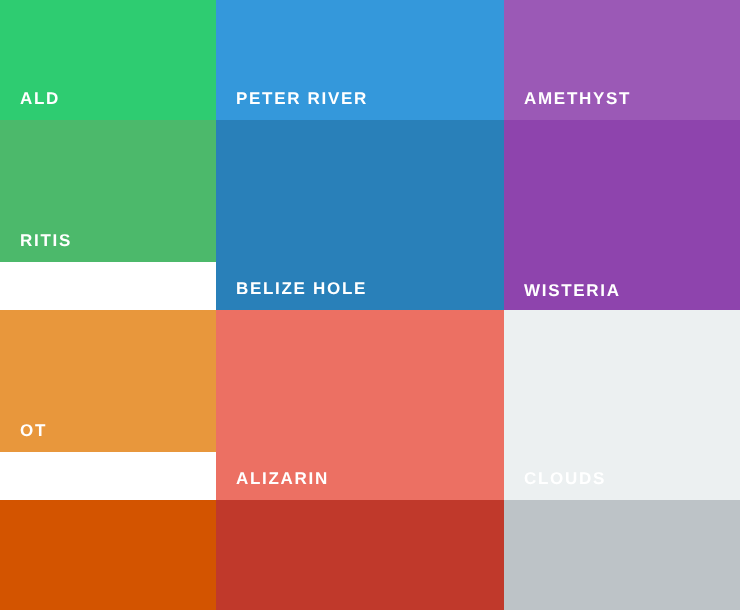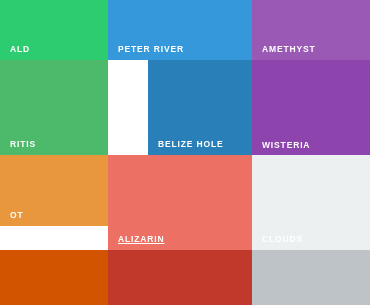--- a/index.html
+++ b/index.html
@@ -48,34 +48,34 @@
 <div id="palette-grid">
     <div class="swatch" style="left: 0px; top: 0px; width: 108px; height: 60px; background-color: rgb(46, 204, 113);">
       <span class="swatch-label" style="color: rgb(255, 255, 255);">ALD</span>
     </div>
     <div class="swatch" style="left: 108px; top: 0px; width: 144px; height: 60px; background-color: rgb(52, 152, 219);">
       <span class="swatch-label" style="color: rgb(255, 255, 255);">PETER RIVER</span>
     </div>
     <div class="swatch" style="left: 252px; top: 0px; width: 128px; height: 60px; background-color: rgb(155, 89, 182);">
       <span class="swatch-label" style="color: rgb(255, 255, 255);">AMETHYST</span>
     </div>
-    <div class="swatch" style="left: 0px; top: 60px; width: 108px; height: 95px; background-color: rgb(76, 185, 107);">
+    <div class="swatch" style="left: 0px; top: 60px; width: 108px; height: 71px; background-color: rgb(76, 185, 107);">
       <span class="swatch-label" style="color: rgb(255, 255, 255);">RITIS</span>
     </div>
-    <div class="swatch" style="left: 108px; top: 60px; width: 144px; height: 95px; background-color: rgb(41, 128, 185); margin-left: 40px;">
+    <div class="swatch" style="left: 108px; top: 60px; width: 144px; height: 95px; background-color: rgb(41, 128, 185);">
       <span class="swatch-label" style="color: rgb(255, 255, 255);">BELIZE HOLE</span>
     </div>
     <div class="swatch" style="left: 252px; top: 60px; width: 118px; height: 96px; background-color: rgb(142, 68, 173);">
       <span class="swatch-label" style="color: rgb(255, 255, 255);">WISTERIA</span>
     </div>
     <div class="swatch" style="left: 0px; top: 155px; width: 108px; height: 71px; background-color: rgb(232, 151, 60);">
       <span class="swatch-label" style="color: rgb(255, 255, 255);">OT</span>
     </div>
     <div class="swatch" style="left: 108px; top: 155px; width: 144px; height: 95px; background-color: rgb(236, 112, 99);">
-      <span class="swatch-label" style="color: rgb(255, 255, 255); text-decoration: underline;">ALIZARIN</span>
+      <span class="swatch-label" style="color: rgb(255, 255, 255);">ALIZARIN</span>
     </div>
     <div class="swatch" style="left: 252px; top: 155px; width: 118px; height: 95px; background-color: rgb(236, 240, 241);">
       <span class="swatch-label" style="color: rgb(255, 255, 255);">CLOUDS</span>
     </div>
     <div class="swatch" style="left: 0px; top: 250px; width: 108px; height: 55px; background-color: rgb(211, 84, 0);"></div>
     <div class="swatch" style="left: 108px; top: 250px; width: 144px; height: 55px; background-color: rgb(192, 57, 43);"></div>
     <div class="swatch" style="left: 252px; top: 250px; width: 118px; height: 55px; background-color: rgb(189, 195, 199);"></div>
   </div>
 
 </body></html>

